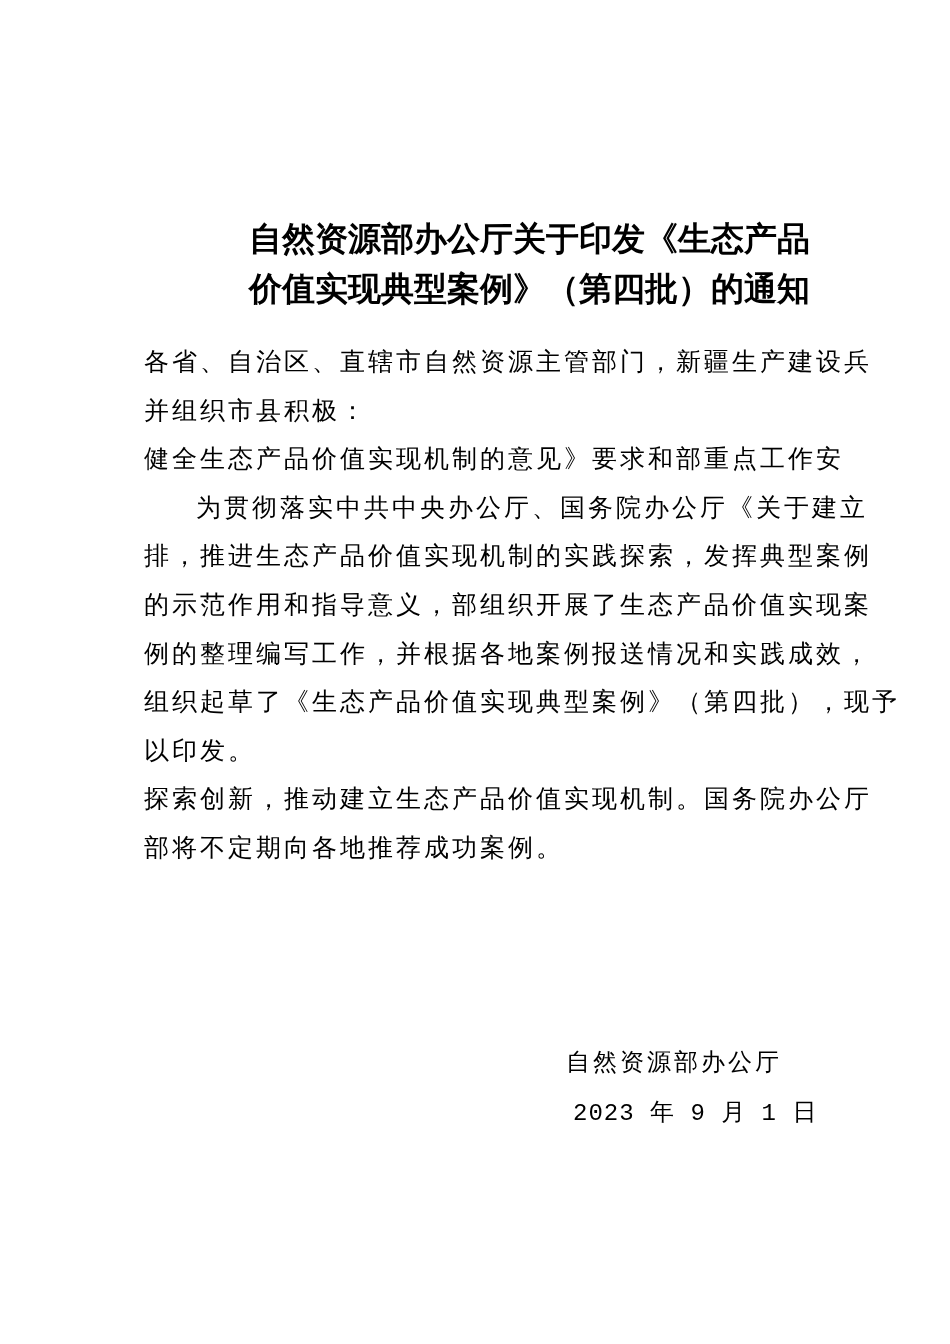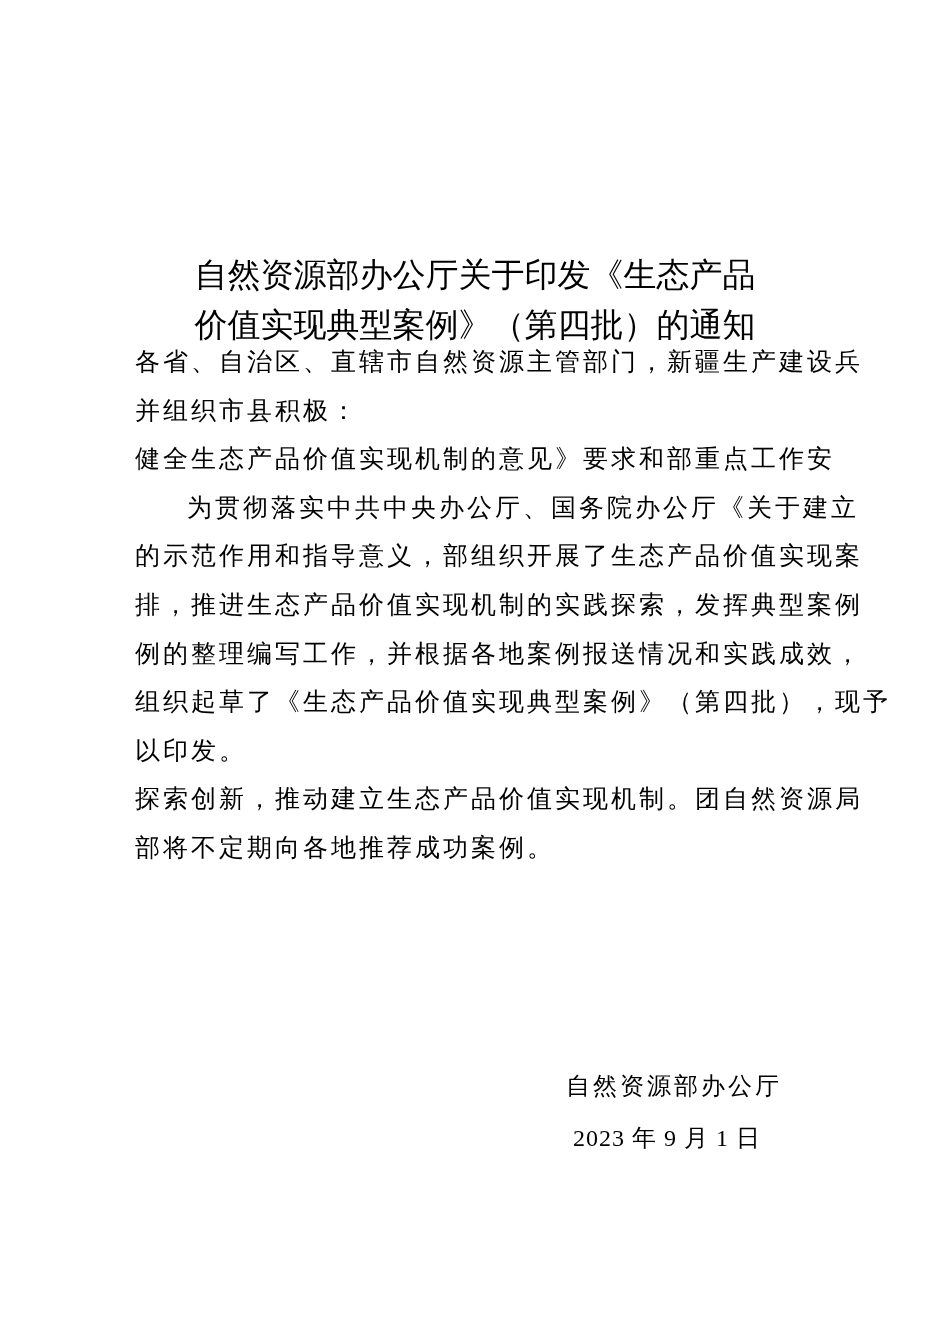--- a/index.html
+++ b/index.html
@@ -19,67 +19,66 @@
       position: absolute;
       left: 0; top: 0;
       width: 950px;
       height: 1344px;
     }
     .title {
       position: absolute;
       left: 140px;
       top: 214px;
       width: 670px;
-      text-align: center;
-      font-weight: normal;
+      text-align: right;
+      font-weight: bold;
       font-size: 33px;
       line-height: 50px;
       letter-spacing: 0px;
-      margin-top: 36px;
     }
     .title .line {
       display: block;
       white-space: nowrap;
     }
     .body-text {
       position: absolute;
-      left: 135px;
+      left: 144px;
       top: 338px;
       width: 666px;
       font-size: 25px;
       line-height: 48.6px;
       letter-spacing: 3px;
     }
     .para-line {
       display: block;
       white-space: nowrap;
       height: 48.6px;
     }
     .indent {
       padding-left: 52px;
     }
     .signature {
       position: absolute;
       left: 560px;
-      top: 1060px;
+      top: 1036px;
       width: 240px;
       font-size: 24px;
       line-height: 52px;
     }
     .sig-org {
       display: block;
       letter-spacing: 3px;
       padding-left: 6px;
       white-space: nowrap;
     }
     .sig-date {
       display: block;
       white-space: nowrap;
       padding-left: 13px;
-      font-family: Liberation Serif, serif;
+      font-family: Liberation Mono, monospace;
       letter-spacing: 1px;
     }
   </style>
 </head>
 <body>
 
 <div class="page">
 
   <div class="title">
     <span class="line">自然资源部办公厅关于印发《生态产品</span>
@@ -88,29 +87,29 @@
 
   <div class="body-text">
     <div>
       <span class="para-line">各省、自治区、直辖市自然资源主管部门，新疆生产建设兵</span>
       <span class="para-line">并组织市县积极：</span>
     </div>
 
     <div>
       <span class="para-line">健全生态产品价值实现机制的意见》要求和部重点工作安</span>
       <span class="para-line indent">为贯彻落实中共中央办公厅、国务院办公厅《关于建立</span>
+      <span class="para-line">排，推进生态产品价值实现机制的实践探索，发挥典型案例</span>
       <span class="para-line">的示范作用和指导意义，部组织开展了生态产品价值实现案</span>
-      <span class="para-line">排，推进生态产品价值实现机制的实践探索，发挥典型案例</span>
       <span class="para-line">例的整理编写工作，并根据各地案例报送情况和实践成效，</span>
       <span class="para-line">组织起草了《生态产品价值实现典型案例》（第四批），现予</span>
       <span class="para-line">以印发。</span>
     </div>
 
     <div>
-      <span class="para-line">探索创新，推动建立生态产品价值实现机制。团自然资源局</span>
+      <span class="para-line">探索创新，推动建立生态产品价值实现机制。国务院办公厅</span>
       <span class="para-line">部将不定期向各地推荐成功案例。</span>
     </div>
   </div>
 
   <div class="signature">
     <span class="sig-org">自然资源部办公厅</span>
     <span class="sig-date">2023 年 9 月 1 日</span>
   </div>
 
 </div>

